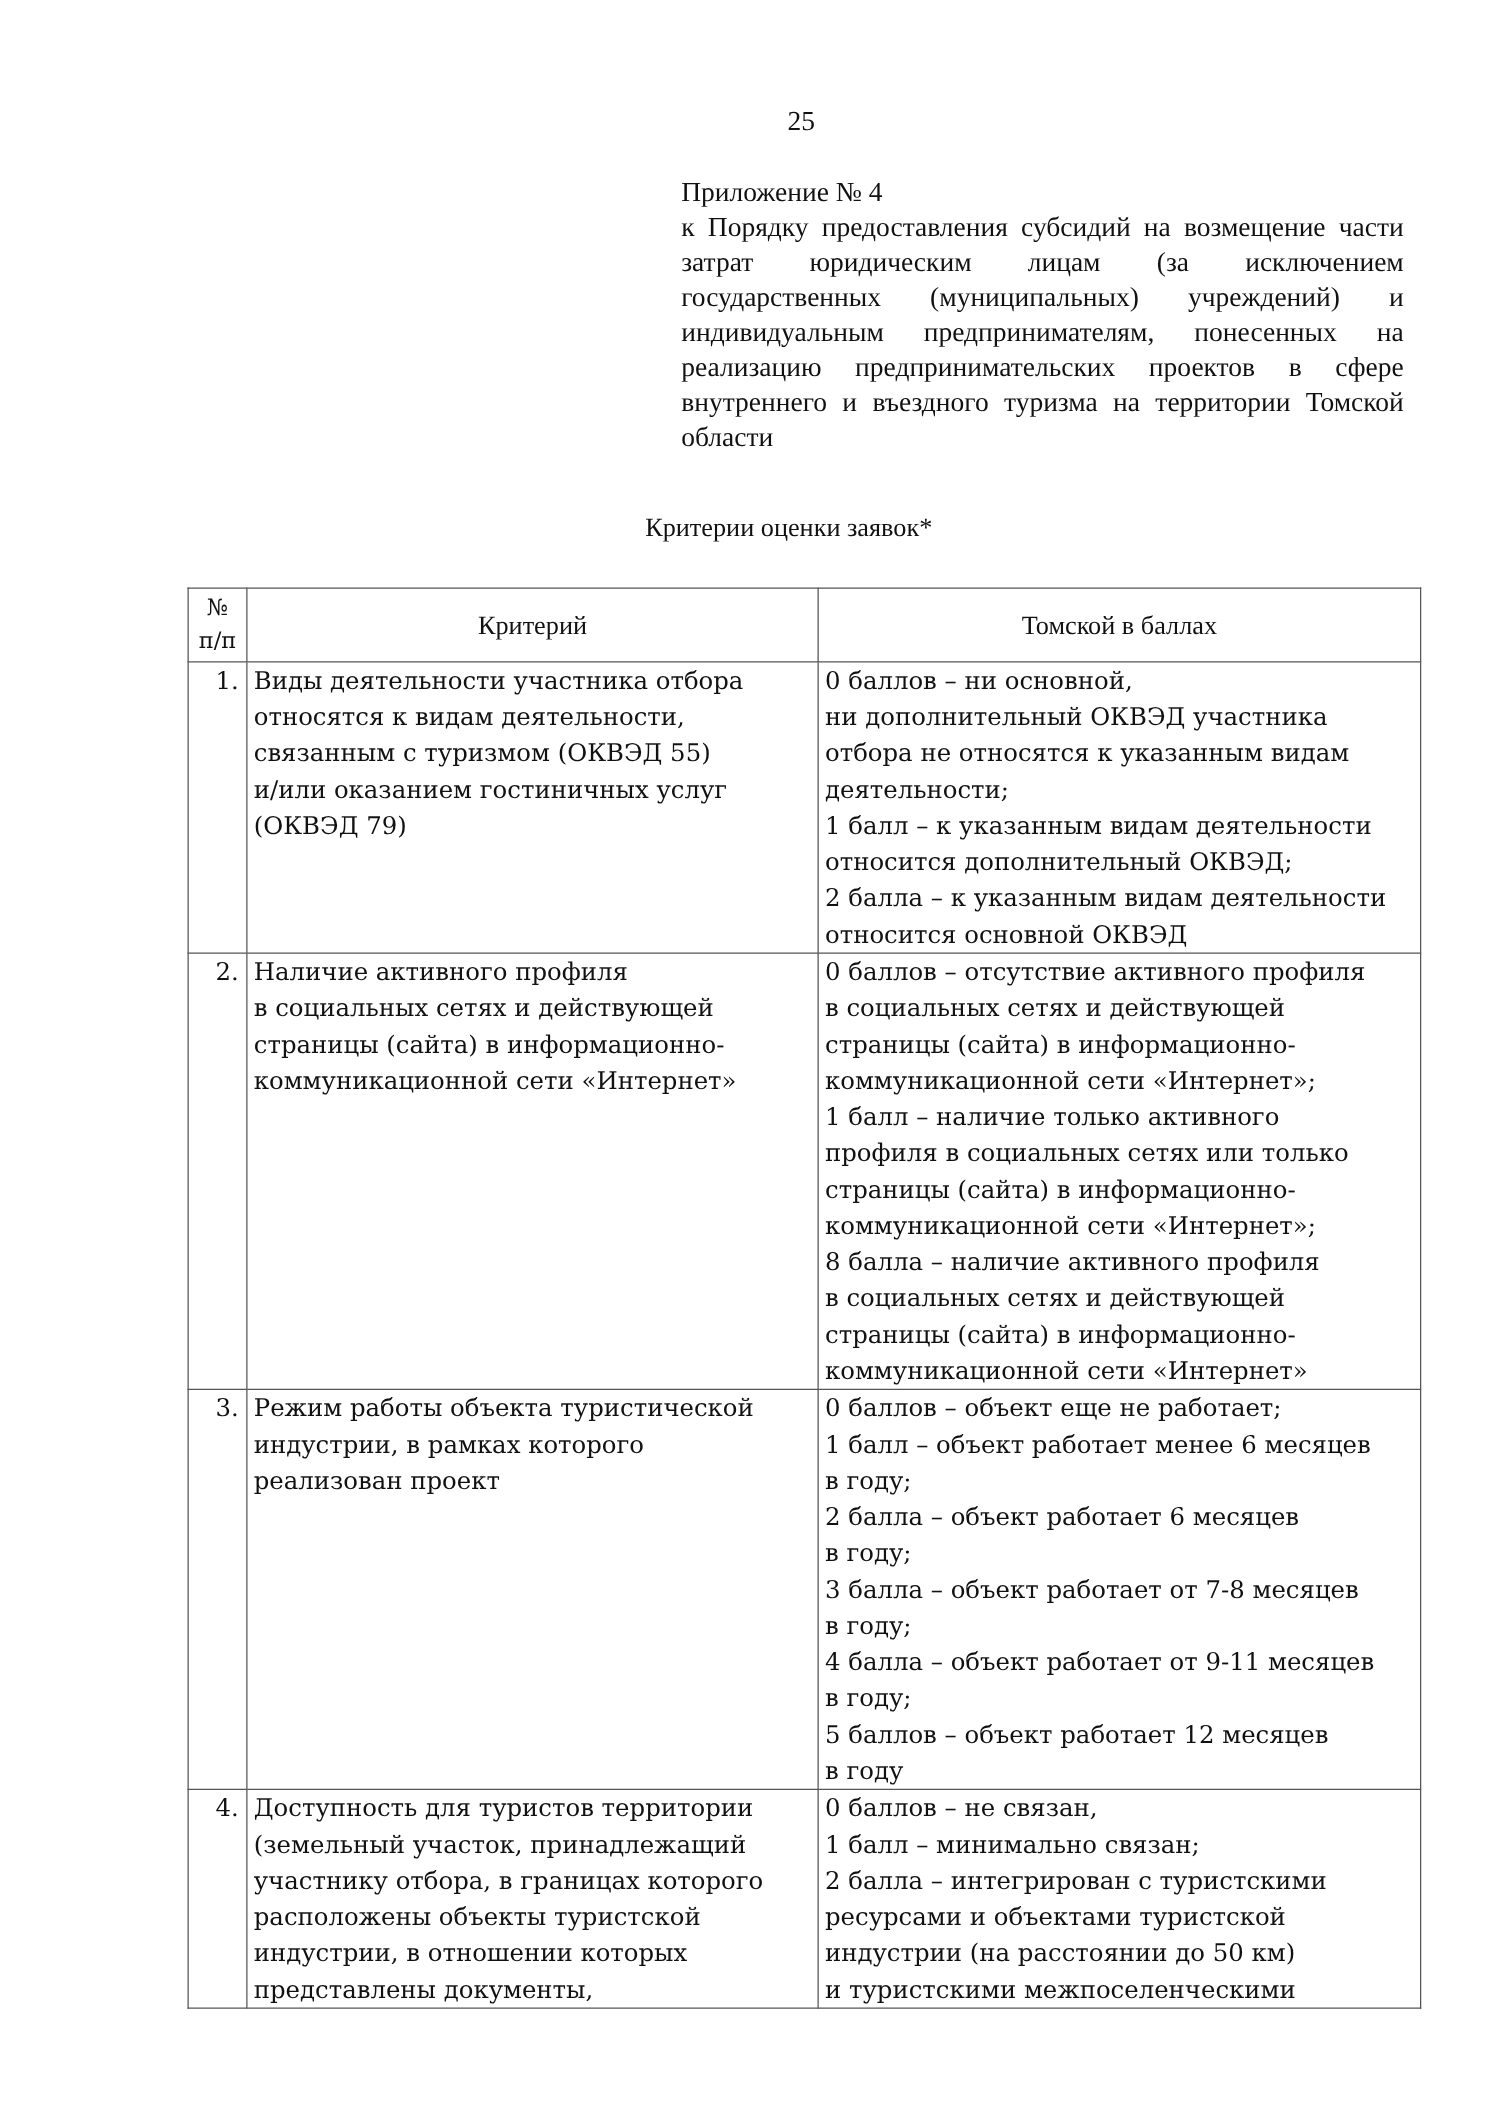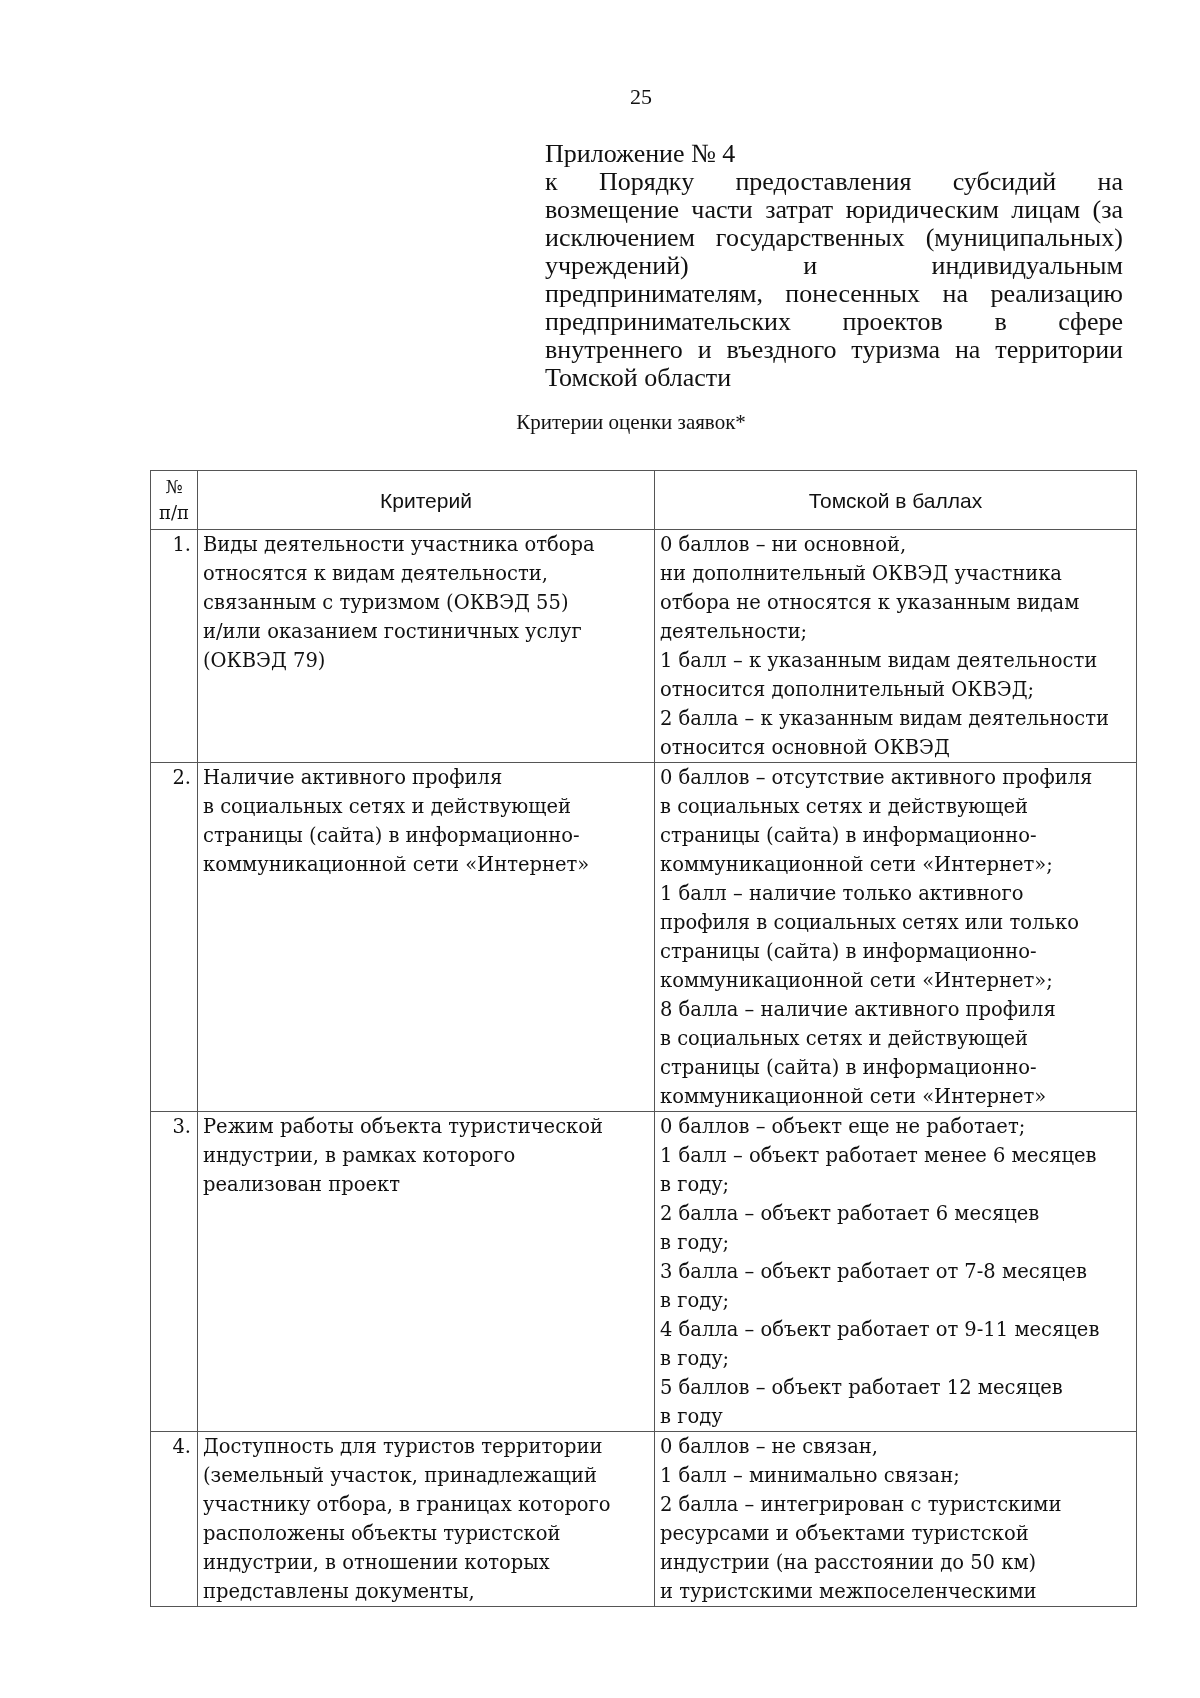--- a/index.html
+++ b/index.html
@@ -23,21 +23,21 @@
       text-align: center;
       font-size: 22px;
       padding-left: 82px;
       box-sizing: border-box;
     }
     .appendix {
       position: absolute;
       left: 545px;
       top: 140px;
       width: 578px;
-      font-size: 26px;
+      font-size: 22px;
       line-height: 28px;
     }
     .appendix .appendix-title {
       display: block;
     }
     .appendix .appendix-text {
       display: block;
       text-align: justify;
       text-align-last: left;
     }
@@ -69,21 +69,21 @@
     table.criteria td {
       border: 1.5px solid #555555;
       vertical-align: top;
       padding: 0 4px 0 5px;
       font-weight: normal;
     }
     table.criteria thead th {
       vertical-align: middle;
       text-align: center;
       font-size: 21px;
-      font-family: Liberation Sans, sans-serif;
+      font-family: Liberation Serif, serif;
       height: 58px;
       padding: 0;
     }
     table.criteria thead th.num-head {
       font-family: "DejaVu Serif", serif;
       font-size: 18px;
       line-height: 26px;
     }
     table.criteria td.num {
       text-align: right;

